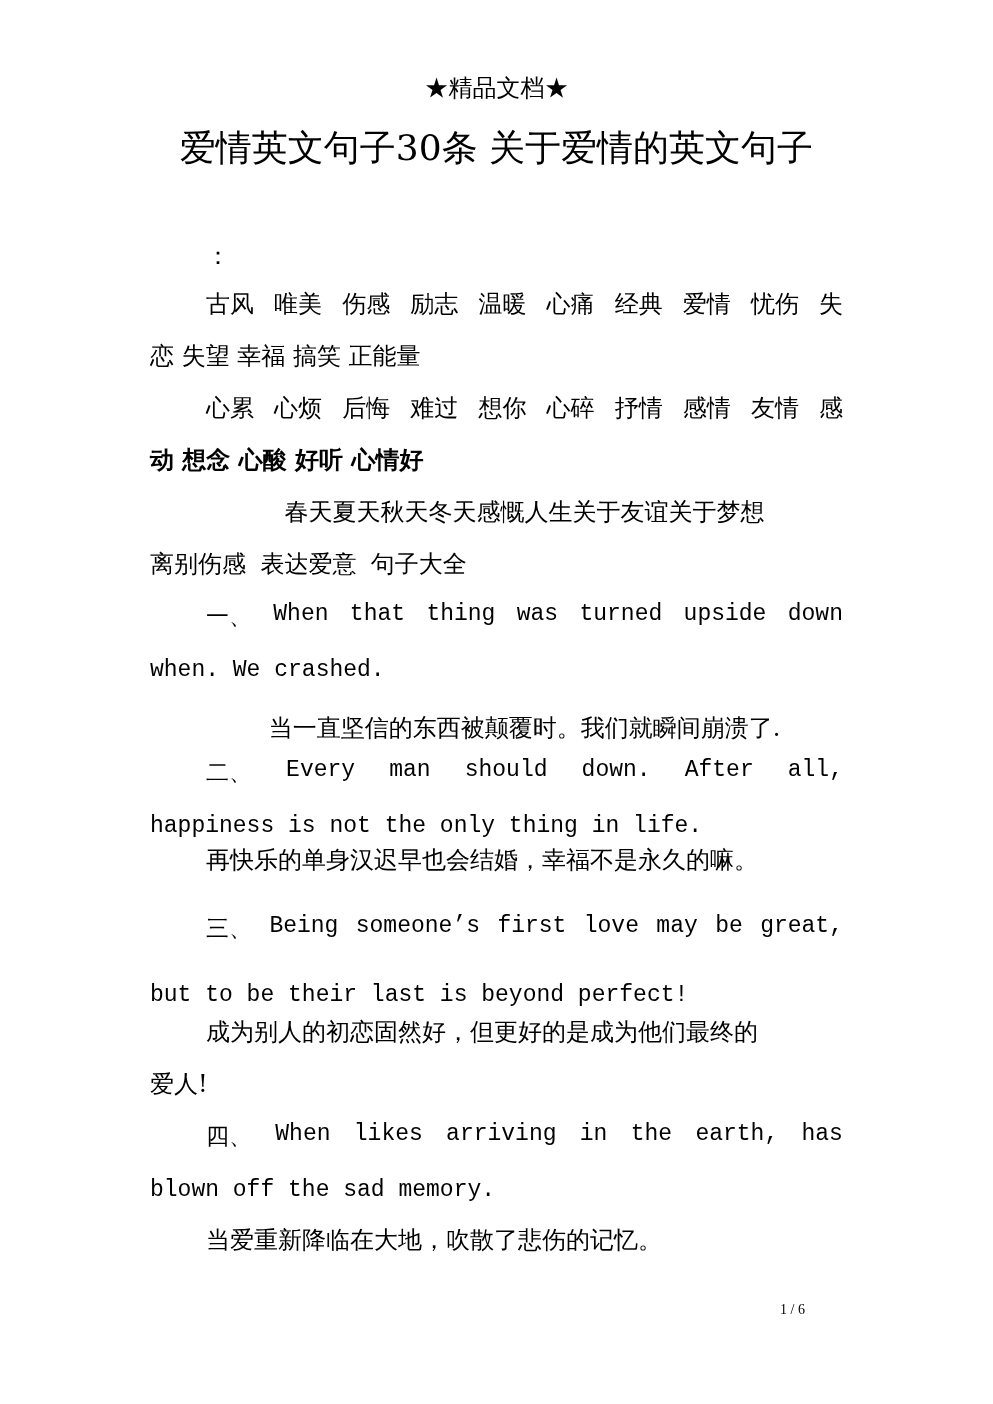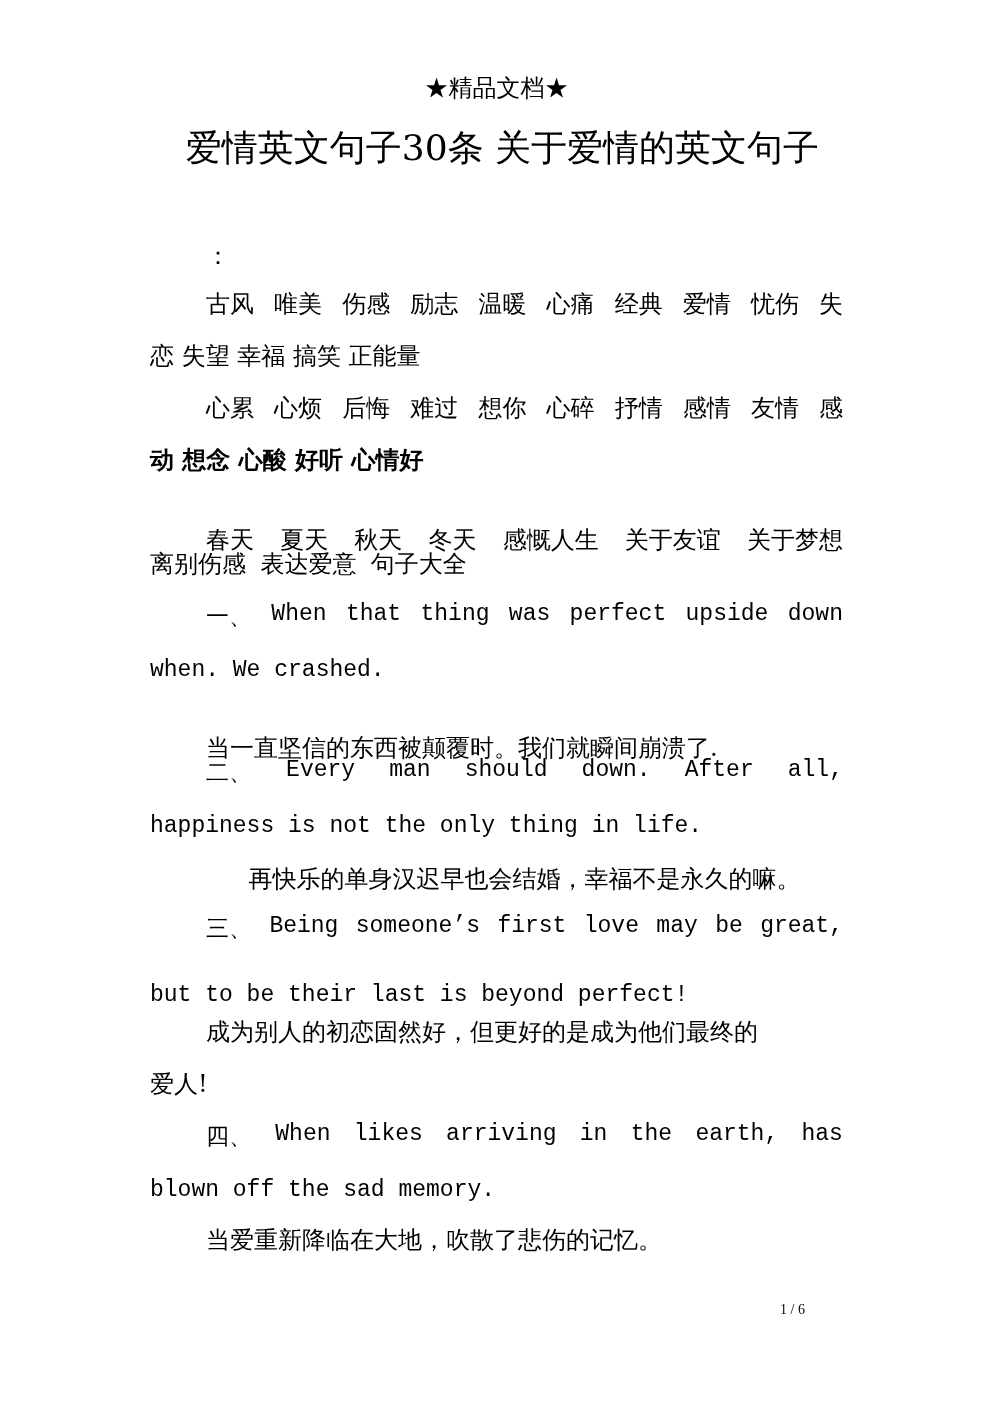--- a/index.html
+++ b/index.html
@@ -1,20 +1,20 @@
 <!DOCTYPE html>
 <html><head>
 <meta charset="utf-8">
 <style>
   html, body { margin:0; padding:0; background:#ffffff; }
   body { width:993px; height:1404px; position:relative; overflow:hidden;
          font-family: "DejaVu Serif", "Liberation Serif", serif; color:#000; }
   .header { position:absolute; top:72px; left:0; width:993px; text-align:center;
             font-size:24px; line-height:32px; }
-  .title { position:absolute; top:122px; left:156px; width:693px; text-align:center;
+  .title { position:absolute; top:122px; left:150px; width:693px; text-align:center;
            font-size:36px; line-height:52px; }
   .body { position:absolute; left:150px; width:693px; font-size:24px; }
   .p { position:absolute; left:0; width:693px; white-space:nowrap; }
   .indent { padding-left:56px; box-sizing:border-box; }
   .justify { display:flex; justify-content:space-between; }
   .mono { font-family: "Liberation Mono", "DejaVu Sans Mono", monospace; font-size:23px; }
   .footer { position:absolute; top:1302px; left:780px; font-size:14px;
             font-family:"Liberation Serif", serif; }
 </style>
 </head>
@@ -50,55 +50,55 @@
     <span>难过</span>
     <span>想你</span>
     <span>心碎</span>
     <span>抒情</span>
     <span>感情</span>
     <span>友情</span>
     <span>感</span>
   </div>
   <div class="p" style="top:444px;font-weight:bold;">动 想念 心酸 好听 心情好</div>
 
-  <div class="p indent justify" style="top:524px;">
+  <div class="p indent justify" style="top:496px;justify-content:center;">
     <span>春天</span>
     <span>夏天</span>
     <span>秋天</span>
     <span>冬天</span>
     <span>感慨人生</span>
     <span>关于友谊</span>
     <span>关于梦想</span>
   </div>
   <div class="p" style="top:548px;font-family:Liberation Mono, monospace;">离别伤感 表达爱意 句子大全</div>
 
   <div class="p indent justify mono" style="top:601px;">
     <span>一、</span>
     <span>When</span>
     <span>that</span>
     <span>thing</span>
     <span>was</span>
-    <span>perfect</span>
+    <span>turned</span>
     <span>upside</span>
     <span>down</span>
   </div>
   <div class="p mono" style="top:657px;">when. We crashed.</div>
-  <div class="p indent" style="top:732px;">当一直坚信的东西被颠覆时。我们就瞬间崩溃了.</div>
+  <div class="p indent" style="top:712px;text-align:center;">当一直坚信的东西被颠覆时。我们就瞬间崩溃了.</div>
 
   <div class="p indent justify mono" style="top:757px;">
     <span>二、</span>
     <span>Every</span>
     <span>man</span>
     <span>should</span>
     <span>down.</span>
     <span>After</span>
     <span>all,</span>
   </div>
   <div class="p mono" style="top:813px;">happiness is not the only thing in life.</div>
-  <div class="p indent" style="top:863px;text-align:center;">再快乐的单身汉迟早也会结婚，幸福不是永久的嘛。</div>
+  <div class="p indent" style="top:844px;">再快乐的单身汉迟早也会结婚，幸福不是永久的嘛。</div>
 
   <div class="p indent justify mono" style="top:913px;">
     <span>三、</span>
     <span>Being</span>
     <span>someone’s</span>
     <span>first</span>
     <span>love</span>
     <span>may</span>
     <span>be</span>
     <span>great,</span>

